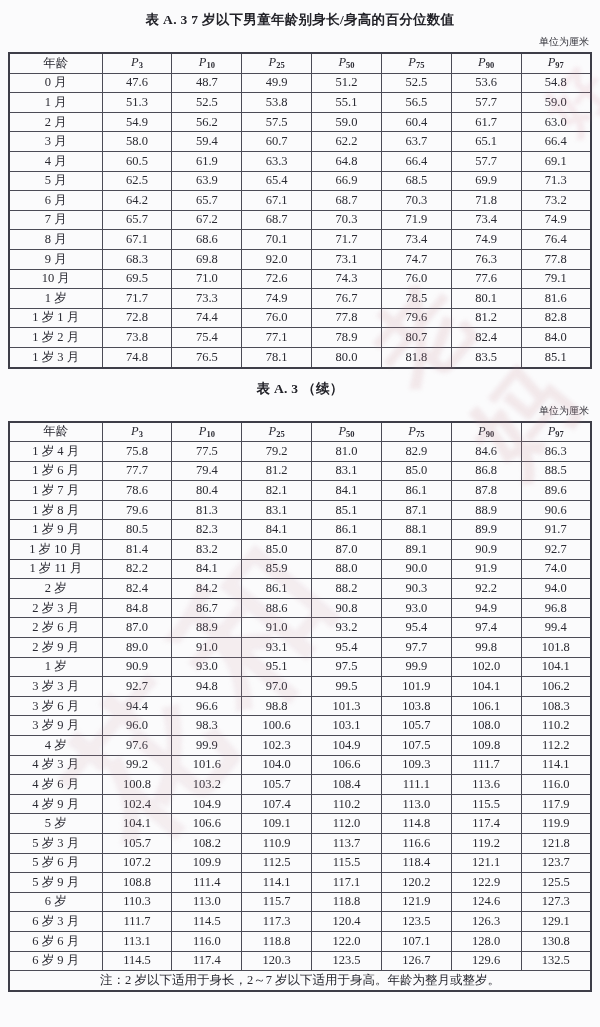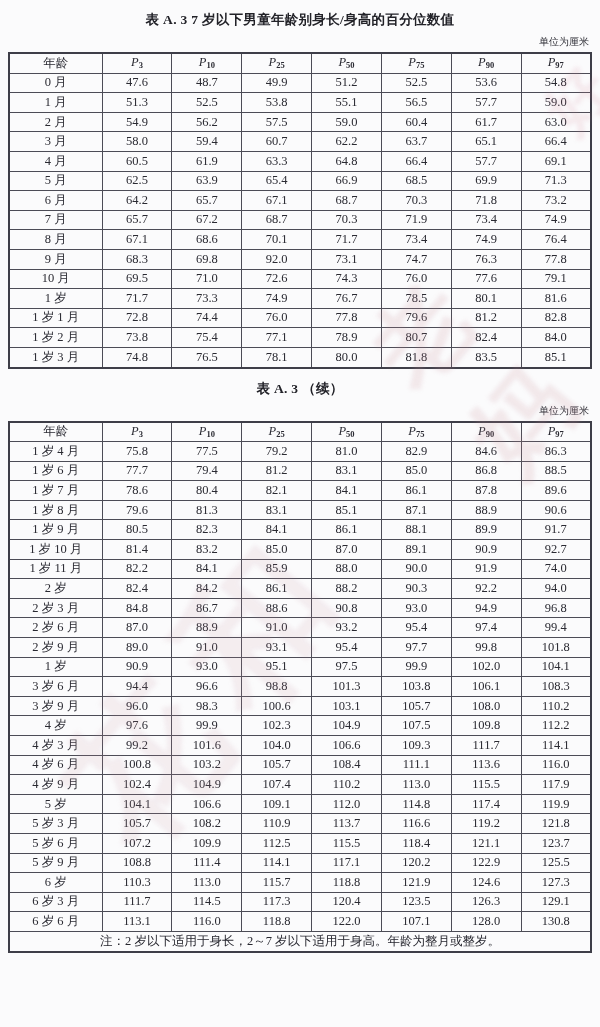--- a/index.html
+++ b/index.html
@@ -374,20 +374,30 @@
           <td class="age-cell">1 岁</td>
           <td>90.9</td>
           <td>93.0</td>
           <td>95.1</td>
           <td>97.5</td>
           <td>99.9</td>
           <td>102.0</td>
           <td>104.1</td>
         </tr>
         <tr>
+          <td class="age-cell">3 岁 3 月</td>
+          <td>92.7</td>
+          <td>94.8</td>
+          <td>97.0</td>
+          <td>99.5</td>
+          <td>101.9</td>
+          <td>104.1</td>
+          <td>106.2</td>
+        </tr>
+        <tr>
           <td class="age-cell">3 岁 6 月</td>
           <td>94.4</td>
           <td>96.6</td>
           <td>98.8</td>
           <td>101.3</td>
           <td>103.8</td>
           <td>106.1</td>
           <td>108.3</td>
         </tr>
         <tr>
@@ -503,20 +513,30 @@
         <tr>
           <td class="age-cell">6 岁 6 月</td>
           <td>113.1</td>
           <td>116.0</td>
           <td>118.8</td>
           <td>122.0</td>
           <td>107.1</td>
           <td>128.0</td>
           <td>130.8</td>
         </tr>
+        <tr>
+          <td class="age-cell">6 岁 9 月</td>
+          <td>114.5</td>
+          <td>117.4</td>
+          <td>120.3</td>
+          <td>123.5</td>
+          <td>126.7</td>
+          <td>129.6</td>
+          <td>132.5</td>
+        </tr>
       </tbody>
     <tfoot>
       <tr>
         <td class="note-cell" colspan="8">注：2 岁以下适用于身长，2～7 岁以下适用于身高。年龄为整月或整岁。</td>
       </tr>
     </tfoot>
   </table>
 
 </div>
 

